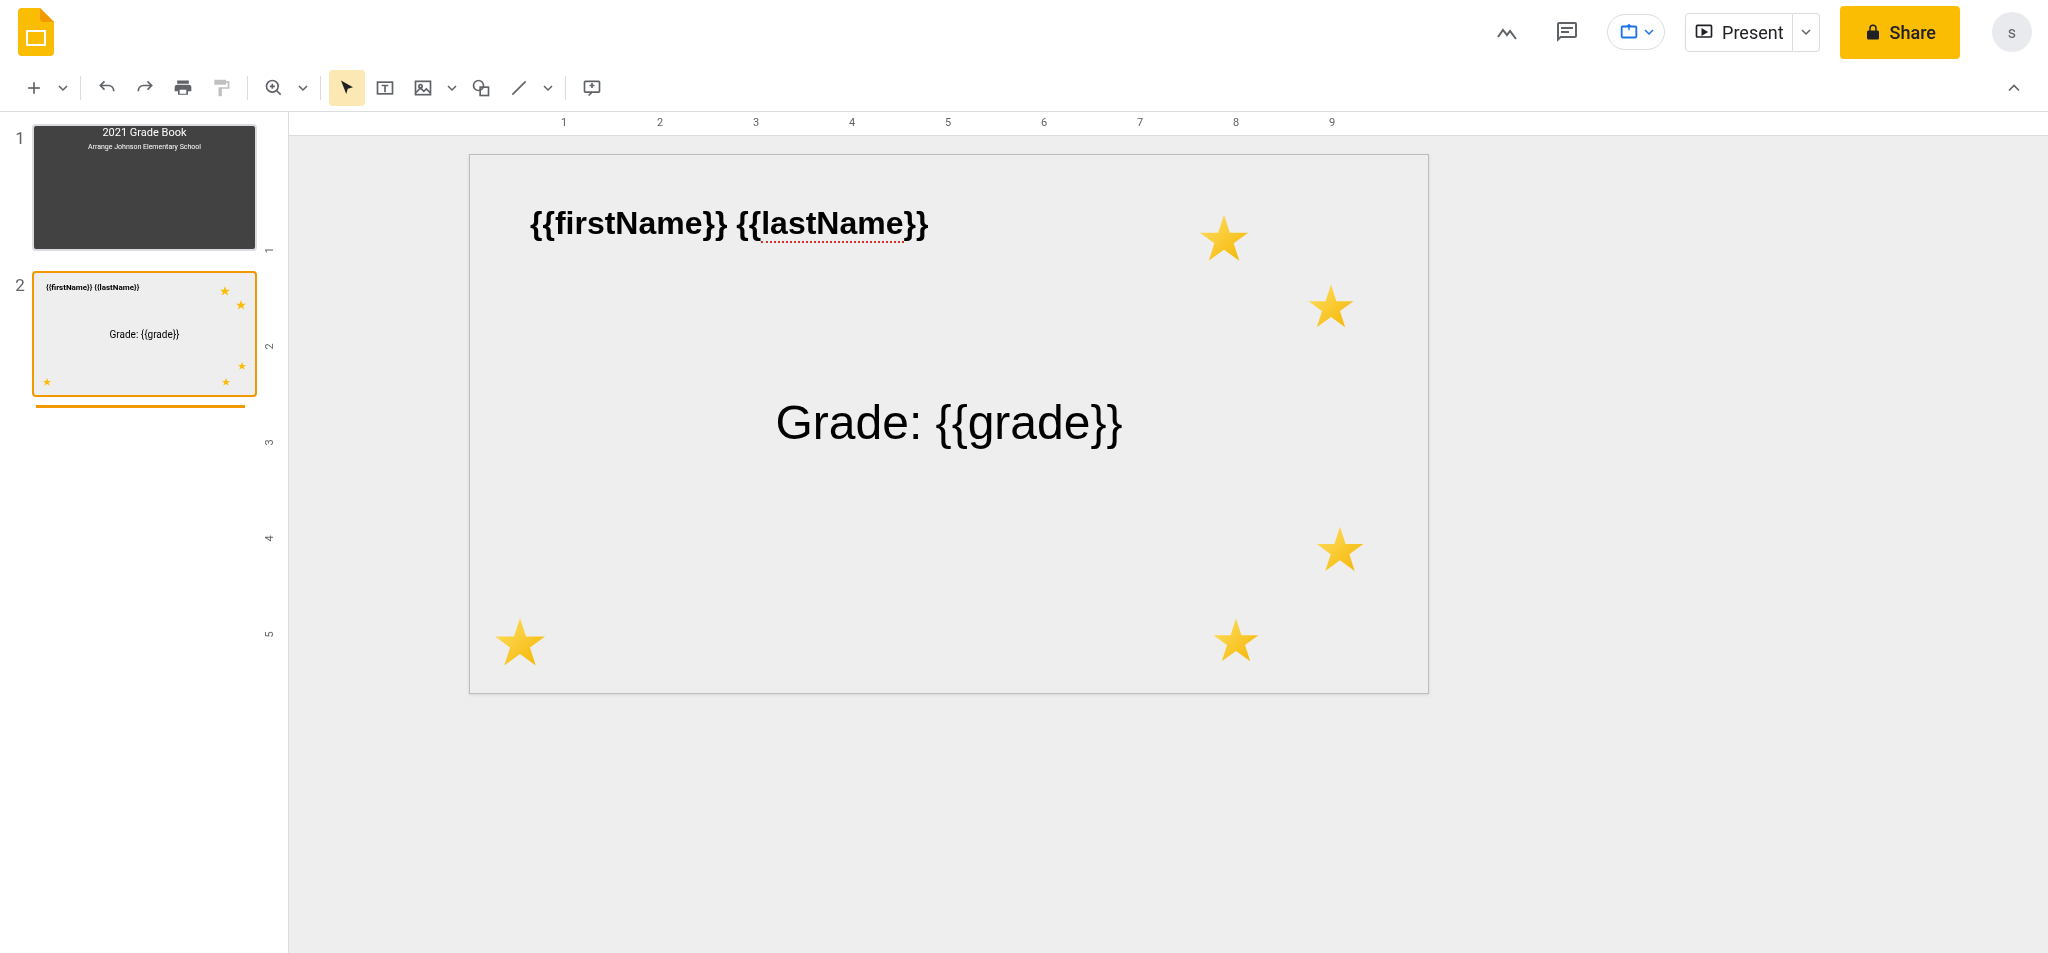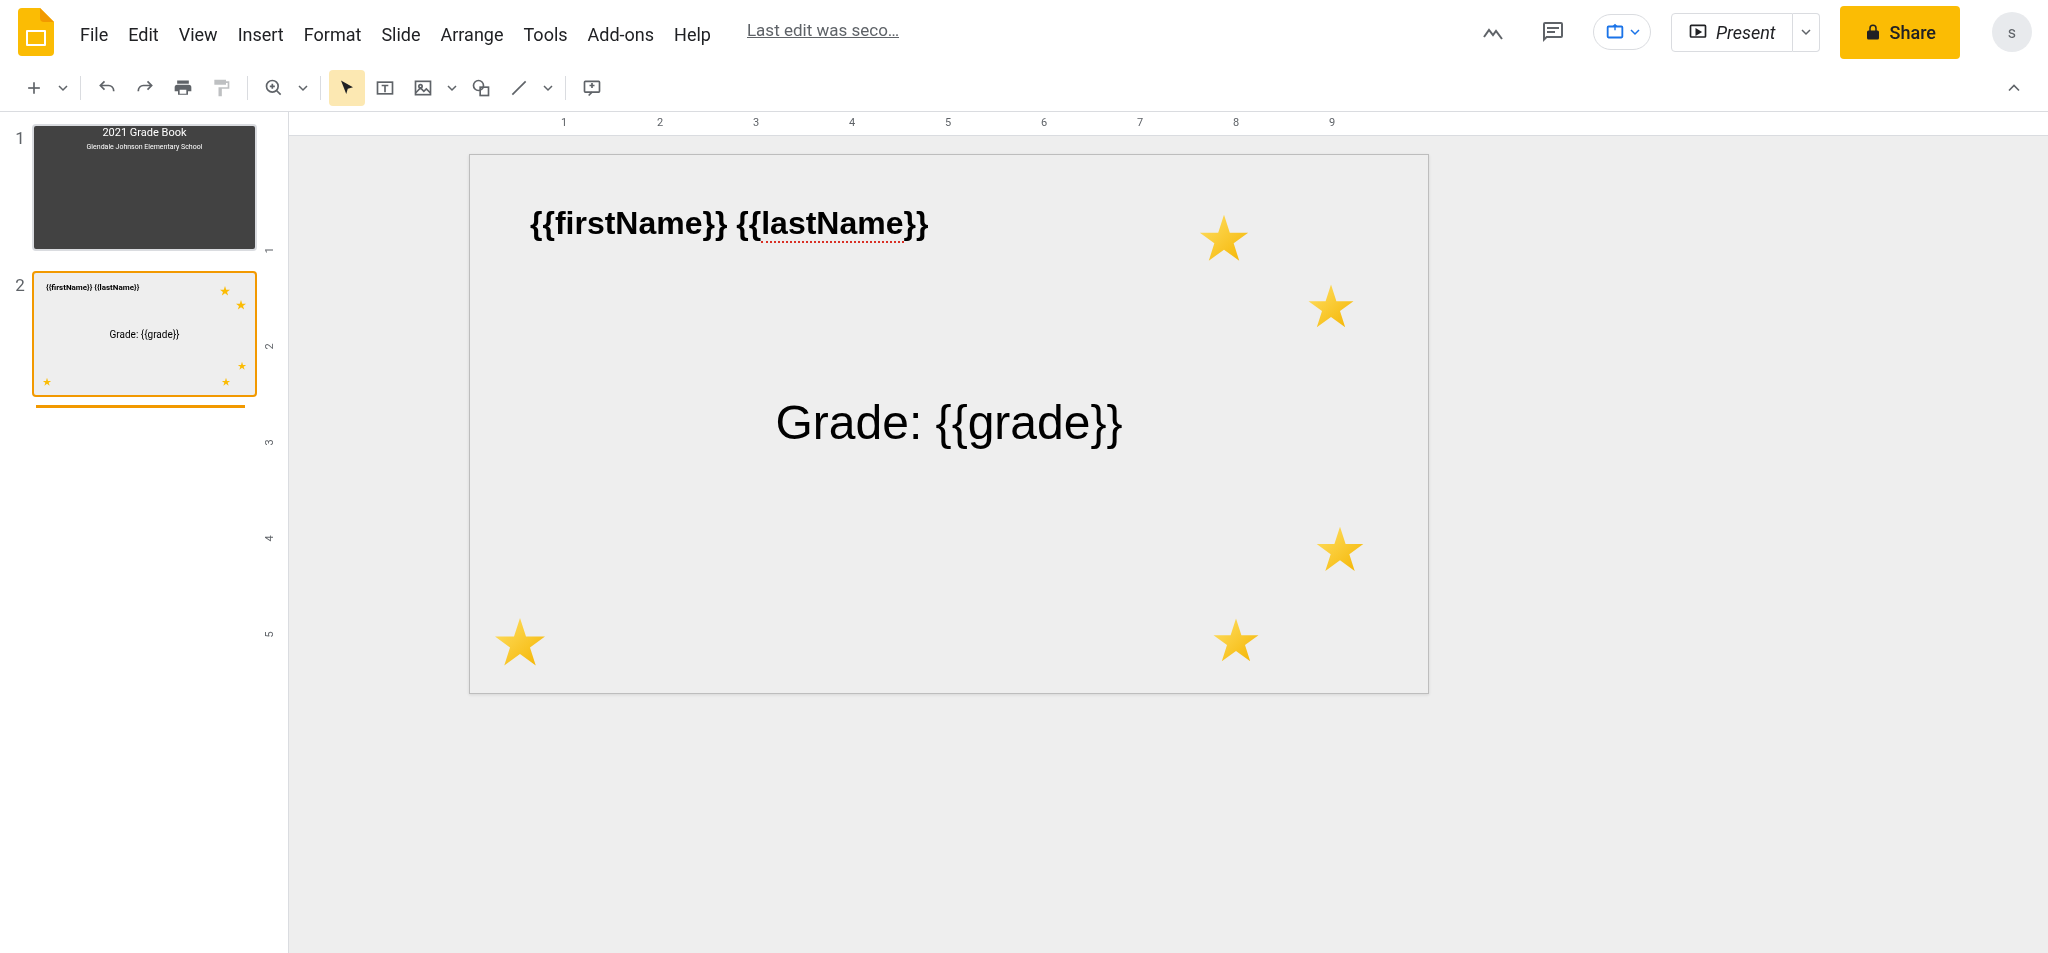--- a/index.html
+++ b/index.html
@@ -11,21 +11,21 @@
     .doc-title { font-size: 22px; color: #202124; font-weight: 400; padding: 2px 8px; }
     .title-icons { display: inline-flex; gap: 16px; margin-left: 12px; align-items: center; }
     .title-icons span { color: #5f6368; cursor: pointer; }
     .menubar { display: flex; gap: 4px; padding: 0 8px; margin-top: 4px; }
     .menu-item { padding: 4px 8px; font-size: 18px; color: #202124; cursor: pointer; border-radius: 4px; }
     .last-edit { color: #5f6368; font-size: 17px; text-decoration: underline; margin-left: 24px; white-space: nowrap; overflow: hidden; text-overflow: ellipsis; max-width: 180px; }
     
     .header-right { display: flex; align-items: center; gap: 20px; }
     .icon-btn { width: 40px; height: 40px; display: flex; align-items: center; justify-content: center; color: #5f6368; cursor: pointer; border-radius: 50%; }
     .slideshow-btn { border: 1px solid #dadce0; border-radius: 20px; padding: 6px 10px; display: flex; align-items: center; gap: 4px; }
-    .present-btn { border: 1px solid #dadce0; border-radius: 4px; padding: 8px 16px; display: flex; align-items: center; gap: 8px; font-size: 18px; color: #202124; cursor: pointer; font-style: italic; }
+    .present-btn { border: 1px solid #dadce0; border-radius: 4px; padding: 8px 8px; display: flex; align-items: center; gap: 8px; font-size: 18px; color: #202124; cursor: pointer; }
     .present-btn-group { display: flex; }
     .present-dropdown { border: 1px solid #dadce0; border-left: none; border-radius: 0 4px 4px 0; padding: 8px 8px; display: flex; align-items: center; cursor: pointer; }
     .present-btn { border-radius: 4px 0 0 4px; }
     .share-btn { background: #fbbc04; color: #202124; font-weight: 500; border-radius: 4px; padding: 16px 24px; display: flex; align-items: center; gap: 8px; font-size: 18px; cursor: pointer; }
     .avatar { width: 40px; height: 40px; border-radius: 50%; background: #e8eaed; display: flex; align-items: center; justify-content: center; color: #5f6368; margin-left: 12px; }
     
     .toolbar { display: flex; align-items: center; padding: 4px 16px; border-bottom: 1px solid #dadce0; height: 48px; gap: 2px; }
     .tool-btn { width: 36px; height: 36px; display: flex; align-items: center; justify-content: center; color: #5f6368; cursor: pointer; border-radius: 4px; }
     .tool-btn.active { background: #fce8b2; }
     .tool-sep { width: 1px; height: 24px; background: #dadce0; margin: 0 6px; }
@@ -67,33 +67,20 @@
 <div class="header">
   <div class="logo">
     <svg width="36" height="48" viewBox="0 0 36 48">
         <path fill="#fbbc04" d="M22 0H4a4 4 0 0 0-4 4v40a4 4 0 0 0 4 4h28a4 4 0 0 0 4-4V14L22 0z"></path>
         <path fill="#f29900" d="M22 0v10a4 4 0 0 0 4 4h10L22 0z"></path>
         <rect x="8" y="22" width="20" height="16" rx="1" fill="#fff"></rect>
         <rect x="10" y="24" width="16" height="12" fill="#fbbc04"></rect>
       </svg>
   </div>
   <div class="title-area">
-    <div class="menubar">
-      <span class="menu-item">File</span>
-      <span class="menu-item">Edit</span>
-      <span class="menu-item">View</span>
-      <span class="menu-item">Insert</span>
-      <span class="menu-item">Format</span>
-      <span class="menu-item">Slide</span>
-      <span class="menu-item">Arrange</span>
-      <span class="menu-item">Tools</span>
-      <span class="menu-item">Add-ons</span>
-      <span class="menu-item">Help</span>
-      <span class="last-edit">Last edit was seco…</span>
-    </div>
   </div>
   <div class="header-right">
     <div class="icon-btn">
         <svg width="24" height="24" viewBox="0 0 24 24" fill="none" stroke="#5f6368" stroke-width="2">
           <path d="M3 17l5-7 4 5 3-4 6 8"></path>
         </svg>
       </div>
     <div class="icon-btn">
         <svg width="24" height="24" viewBox="0 0 24 24" fill="#5f6368">
           <path d="M20 2H4a2 2 0 0 0-2 2v18l4-4h14a2 2 0 0 0 2-2V4a2 2 0 0 0-2-2zm0 14H5.2L4 17.2V4h16v12z"></path>
@@ -232,21 +219,21 @@
       </svg>
     </div>
 </div>
 
 <div class="workspace">
   <div class="filmstrip">
     <div class="slide-thumb-row">
       <div class="slide-num">1</div>
       <div class="slide-thumb slide-thumb-1">
         <div class="t1">2021 Grade Book</div>
-        <div class="t2">Glendale Johnson Elementary School</div>
+        <div class="t2">Arrange Johnson Elementary School</div>
       </div>
     </div>
     <div class="slide-thumb-row" style="margin-bottom:0">
       <div class="slide-num">2</div>
       <div class="slide-thumb slide-thumb-2 selected">
         <div class="thumb-name">{{firstName}} {{lastName}}</div>
         <div class="thumb-grade">Grade: {{grade}}</div>
         <svg class="thumb-star" style="top:12px;right:24px" viewBox="0 0 24 24" fill="#fbbc04">
             <path d="M12 2l2.4 7.4H22l-6 4.4 2.3 7.2-6.3-4.6-6.3 4.6L8 13.8l-6-4.4h7.6z"></path>
           </svg>

